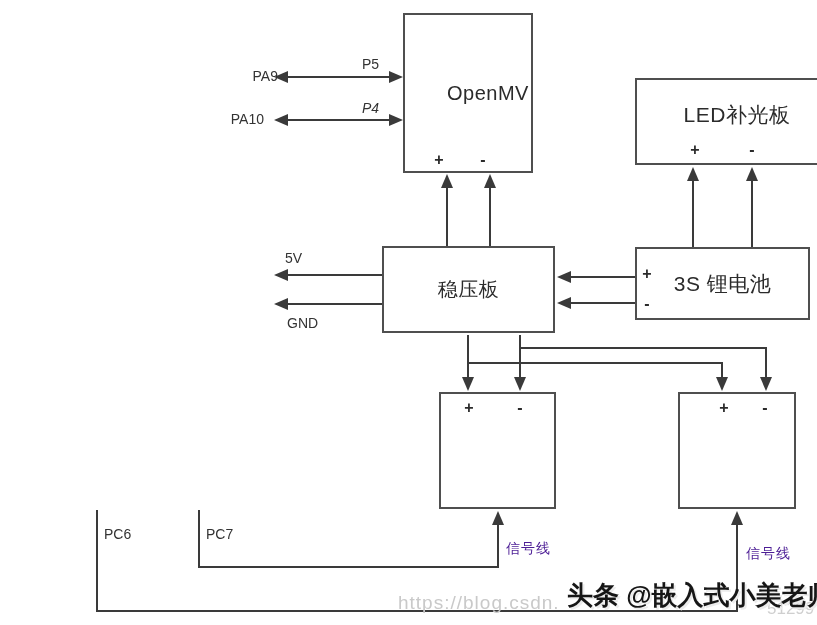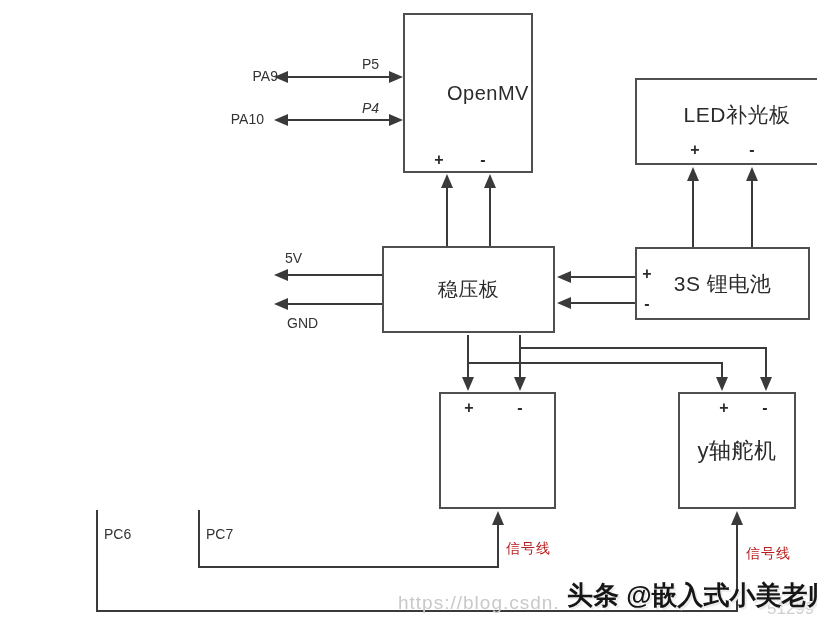--- a/index.html
+++ b/index.html
@@ -18,21 +18,21 @@
     font-weight:bold;color:#2b2b2b;line-height:16px;
   }
   .hline{position:absolute;height:2px;background:#3a3a3a;}
   .vline{position:absolute;width:2px;background:#3a3a3a;}
   .ah{position:absolute;width:0;height:0;}
   .ah-left{border-top:6px solid transparent;border-bottom:6px solid transparent;border-right:14px solid #3a3a3a;}
   .ah-right{border-top:6px solid transparent;border-bottom:6px solid transparent;border-left:14px solid #3a3a3a;}
   .ah-up{border-left:6px solid transparent;border-right:6px solid transparent;border-bottom:14px solid #3a3a3a;}
   .ah-down{border-left:6px solid transparent;border-right:6px solid transparent;border-top:14px solid #3a3a3a;}
   .pin{position:absolute;font-size:14px;color:#333333;white-space:nowrap;}
-  .sig{position:absolute;font-size:14px;color:#b91c1c;white-space:nowrap;letter-spacing:1px;}
+  .sig{position:absolute;font-size:14px;color:#4c1d95;white-space:nowrap;letter-spacing:1px;}
   .wm-url{
     position:absolute;font-size:19px;color:#c9c9c9;white-space:nowrap;
     letter-spacing:1px;z-index:4;
   }
   .wm-tail{position:absolute;font-size:17px;color:#cfcfcf;white-space:nowrap;z-index:4;margin-left:12px;}
   .byline{
     position:absolute;font-size:26px;font-weight:bold;color:#161616;white-space:nowrap;
     letter-spacing:0px;z-index:5;text-shadow:2px 2px 0 #ececec;
   }
 </style>
@@ -63,21 +63,20 @@
     <span class="polarity" style="left:2px;top:17px;">+</span>
     <span class="polarity" style="left:2px;top:47px;">-</span>
   </div>
 
   <div class="box" style="left:439px;top:392px;width:117px;height:117px;">
     <span class="polarity" style="left:20px;top:6px;">+</span>
     <span class="polarity" style="left:71px;top:6px;">-</span>
   </div>
 
   <div class="box" style="left:678px;top:392px;width:118px;height:117px;">
-    <span class="box-label" style="font-size:22px;">y轴舵机</span>
     <span class="polarity" style="left:36px;top:6px;">+</span>
     <span class="polarity" style="left:77px;top:6px;">-</span>
   </div>
 
   <div class="hline" style="left:282px;top:76px;width:113px;"></div>
   <div class="ah ah-left" style="left:274px;top:71px;"></div>
   <div class="ah ah-right" style="left:389px;top:71px;"></div>
 
   <div class="hline" style="left:282px;top:119px;width:113px;"></div>
   <div class="ah ah-left" style="left:274px;top:114px;"></div>

